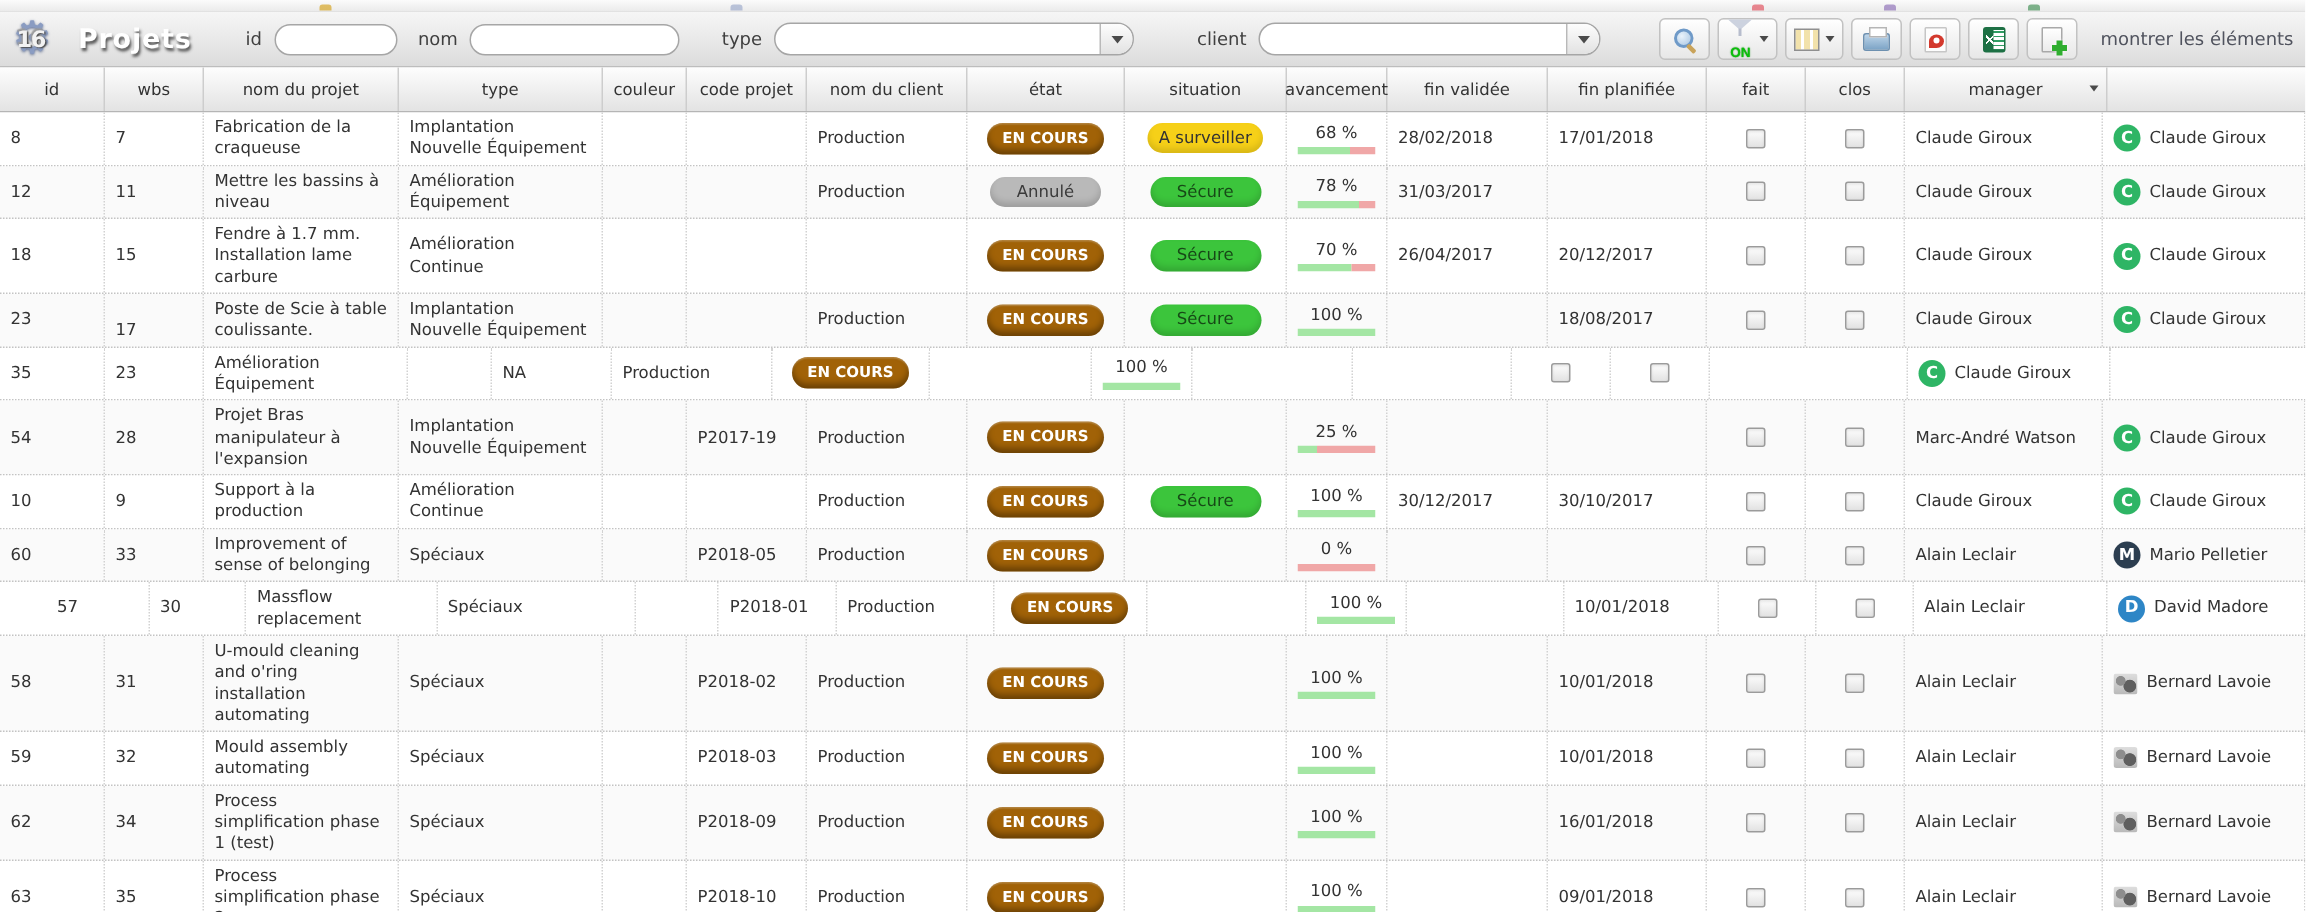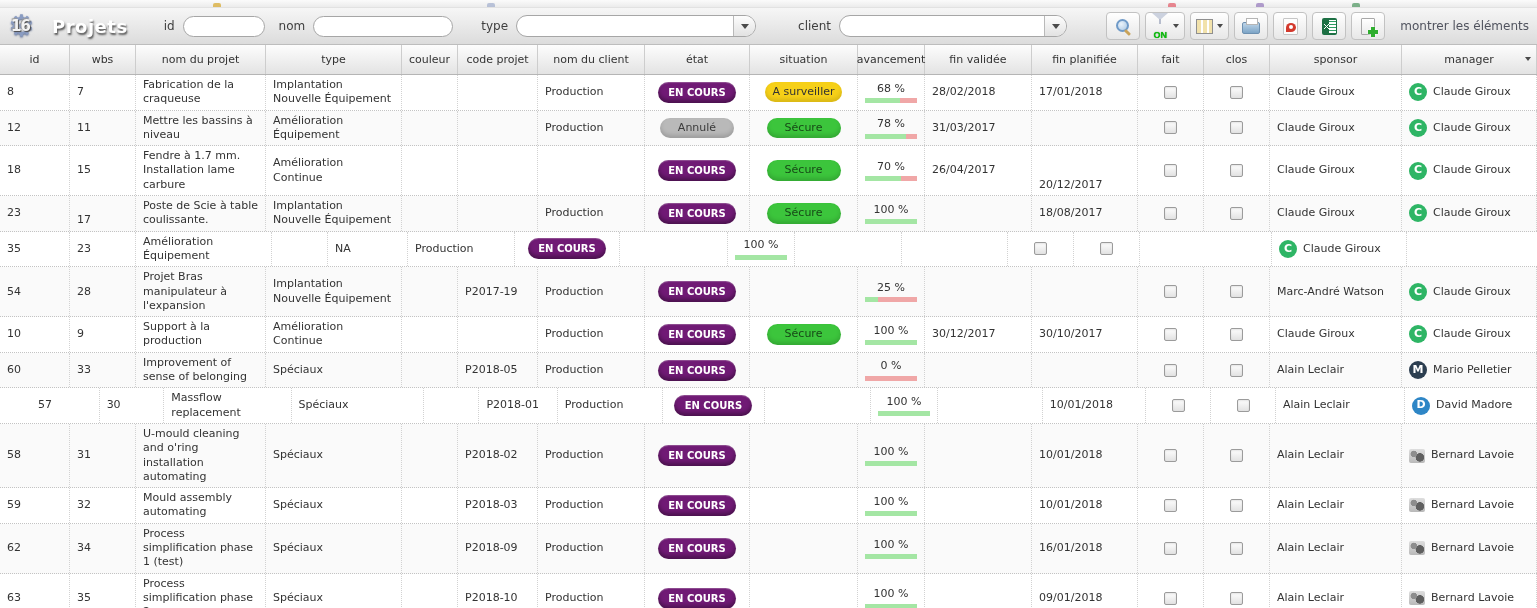--- a/index.html
+++ b/index.html
@@ -65,21 +65,21 @@
 
   
   .tbody { }
   .tr { display:flex; align-items:stretch; border-bottom:1px dotted #c3c3c3; min-height:31px; background:#fff; }
   .tr.alt { background:#fafafa; }
   .td { display:flex; align-items:center; font-size:11px; color:#333; border-right:1px dotted #d2d2d2; padding:3px 7px; line-height:1.3; }
   .td.center { justify-content:center; }
   .td.name span { display:block; }
 
   .badge { display:inline-block; border-radius:11px; padding:3px 8px; font-size:11px; min-width:74px; text-align:center; cursor:pointer; }
-  .badge.encours { background:#701a75; color:#fff; font-weight:bold; font-size:10px; padding:4px 8px; min-width:78px; box-shadow: inset 0 -3px 4px rgba(0,0,0,.35), inset 0 1px 1px rgba(255,255,255,.25); }
+  .badge.encours { background:#a16207; color:#fff; font-weight:bold; font-size:10px; padding:4px 8px; min-width:78px; box-shadow: inset 0 -3px 4px rgba(0,0,0,.35), inset 0 1px 1px rgba(255,255,255,.25); }
   .badge.annule { background:#b9b9b9; color:#3a3a3a; box-shadow: inset 0 -3px 4px rgba(0,0,0,.15); }
   .badge.warning { background:#f6d018; color:#333; box-shadow: inset 0 -3px 4px rgba(0,0,0,.12); }
   .badge.secure { background:#3cc53c; color:#174917; box-shadow: inset 0 -3px 4px rgba(0,0,0,.15); }
 
   .td.av { flex-direction:column; justify-content:center; gap:2px; }
   .pct { font-size:11px; color:#333; }
   .bar { width:52px; height:5px; display:flex; overflow:hidden; }
   .fill { height:100%; background:#a4e6a4; }
   .rest { height:100%; background:#f0a7a7; flex:1; }
 
@@ -204,23 +204,20 @@
       </div>
       <div class="th" style="width: 106px;">
         <span>fin planifiée</span>
       </div>
       <div class="th" style="width: 66px;">
         <span>fait</span>
       </div>
       <div class="th" style="width: 66px;">
         <span>clos</span>
       </div>
-      <div class="th" style="width: 132px;">
-        <span>sponsor</span>
-      </div>
       <div class="th" style="width: 135px;">
         <span>manager</span>
         <span class="th-arrow caret sm"></span>
       </div>
     </div>
   <div class="tbody">
       <div class="tr">
         <div class="td" style="width: 70px;">
           <span>8</span>
         </div>
@@ -361,21 +358,21 @@
         <div class="td center av" style="width: 67px;">
           <span class="pct">70 %</span>
           <div class="bar">
             <div class="fill" style="width: 70%;"></div>
             <div class="rest"></div>
           </div>
         </div>
         <div class="td" style="width: 107px;">
           <span>26/04/2017</span>
         </div>
-        <div class="td" style="width: 106px; align-items: flex-end;">
+        <div class="td" style="width: 106px;">
           <span>20/12/2017</span>
         </div>
         <div class="td center" style="width: 66px;">
           <div class="cb"></div>
         </div>
         <div class="td center" style="width: 66px;">
           <div class="cb"></div>
         </div>
         <div class="td" style="width: 132px;">
           <span>Claude Giroux</span>

